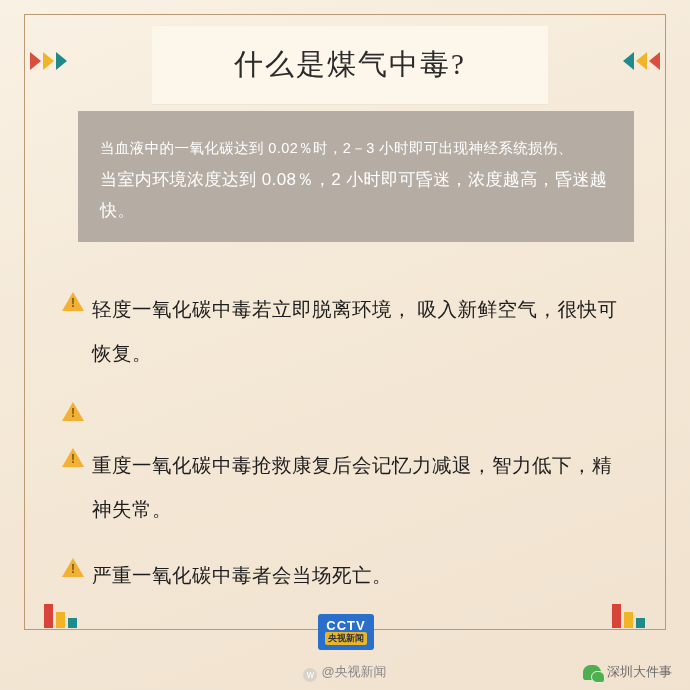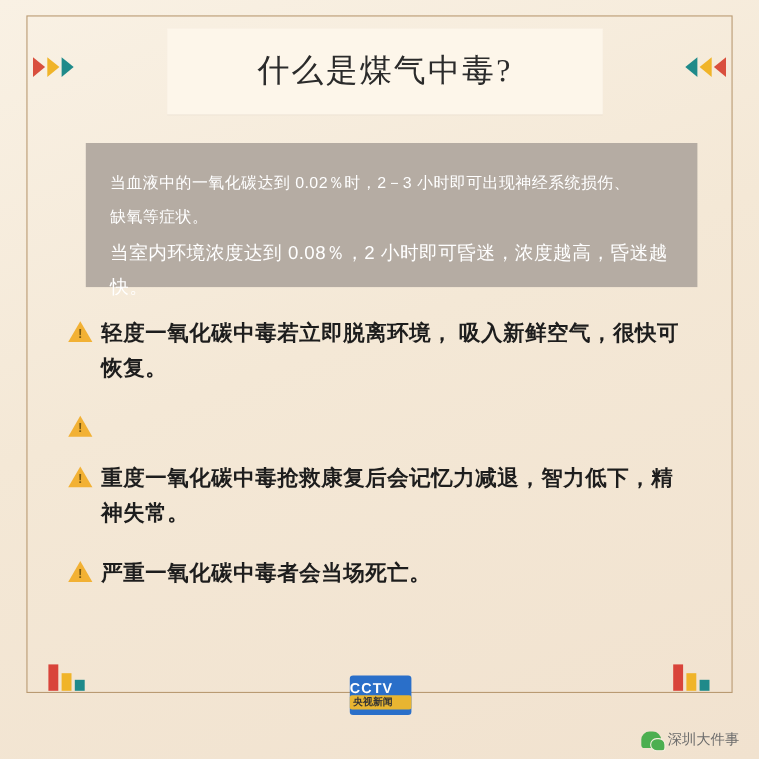--- a/index.html
+++ b/index.html
@@ -72,21 +72,21 @@
     font-weight: normal;
     color: #2b2b2b;
     letter-spacing: 2px;
     font-family: "Liberation Serif", serif;
   }
 
   
   .info-box {
     position: absolute;
     left: 78px;
-    top: 130px;
+    top: 111px;
     width: 556px;
     height: 131px;
     background: #b5aca3;
     box-sizing: border-box;
     padding: 22px 22px 10px 22px;
     color: #ffffff;
   }
   .info-line {
     font-size: 14.5px;
     line-height: 31px;
@@ -130,23 +130,23 @@
     top: 5px;
     width: 22px;
     text-align: center;
     font-size: 12px;
     font-weight: bold;
     color: #7a5a12;
     line-height: 12px;
   }
   .item-text {
     font-size: 19.5px;
-    line-height: 32px;
+    line-height: 44px;
     color: #1d1d1d;
-    font-weight: bold;
+    font-weight: normal;
     font-family: "Liberation Serif", serif;
     letter-spacing: 0.5px;
   }
 
   
   .corner-logo {
     position: absolute;
     width: 34px;
     height: 26px;
     bottom: 62px;
@@ -166,20 +166,21 @@
     position: absolute;
     left: 318px;
     top: 614px;
     width: 56px;
     height: 36px;
     background: #2a6fc9;
     border-radius: 3px;
     color: #fff;
     display: flex;
     flex-direction: column;
+    align-items: center;
     justify-content: center;
     font-size: 11px;
     line-height: 13px;
     font-weight: bold;
   }
   .cctv .top {
     font-size: 13px;
     letter-spacing: 1px;
   }
   .cctv .bot {
@@ -268,21 +269,20 @@
     <div class="tri t-yellow"></div>
     <div class="tri t-red"></div>
   </div>
 
   <div class="title-plaque">
     <div class="title-text">什么是煤气中毒?</div>
   </div>
 
   <div class="info-box">
     <div class="info-line">当血液中的一氧化碳达到 0.02％时，2－3 小时即可出现神经系统损伤、</div>
-    <div class="info-line">缺氧等症状。</div>
     <div class="info-line small">当室内环境浓度达到 0.08％，2 小时即可昏迷，浓度越高，昏迷越快。</div>
   </div>
 
   <div class="list">
 
     <div class="item">
       <div class="warn-icon">
         <div class="tri-shape"></div>
         <div class="bang">!</div>
       </div>
@@ -325,19 +325,22 @@
     <div class="cl-bar cl-yellow"></div>
     <div class="cl-bar cl-teal"></div>
   </div>
 
   <div class="cctv">
     <div class="top">CCTV</div>
     <div class="bot">央视新闻</div>
   </div>
 
   <div class="bottom-bar">
+    <div class="weibo-center">
+      <span class="weibo-ico">w</span><span>@央视新闻</span>
+    </div>
     <div class="wechat-right">
       <span class="wechat-ico"></span>
       <span>深圳大件事</span>
     </div>
   </div>
 
 </div>
 
 </body></html>

